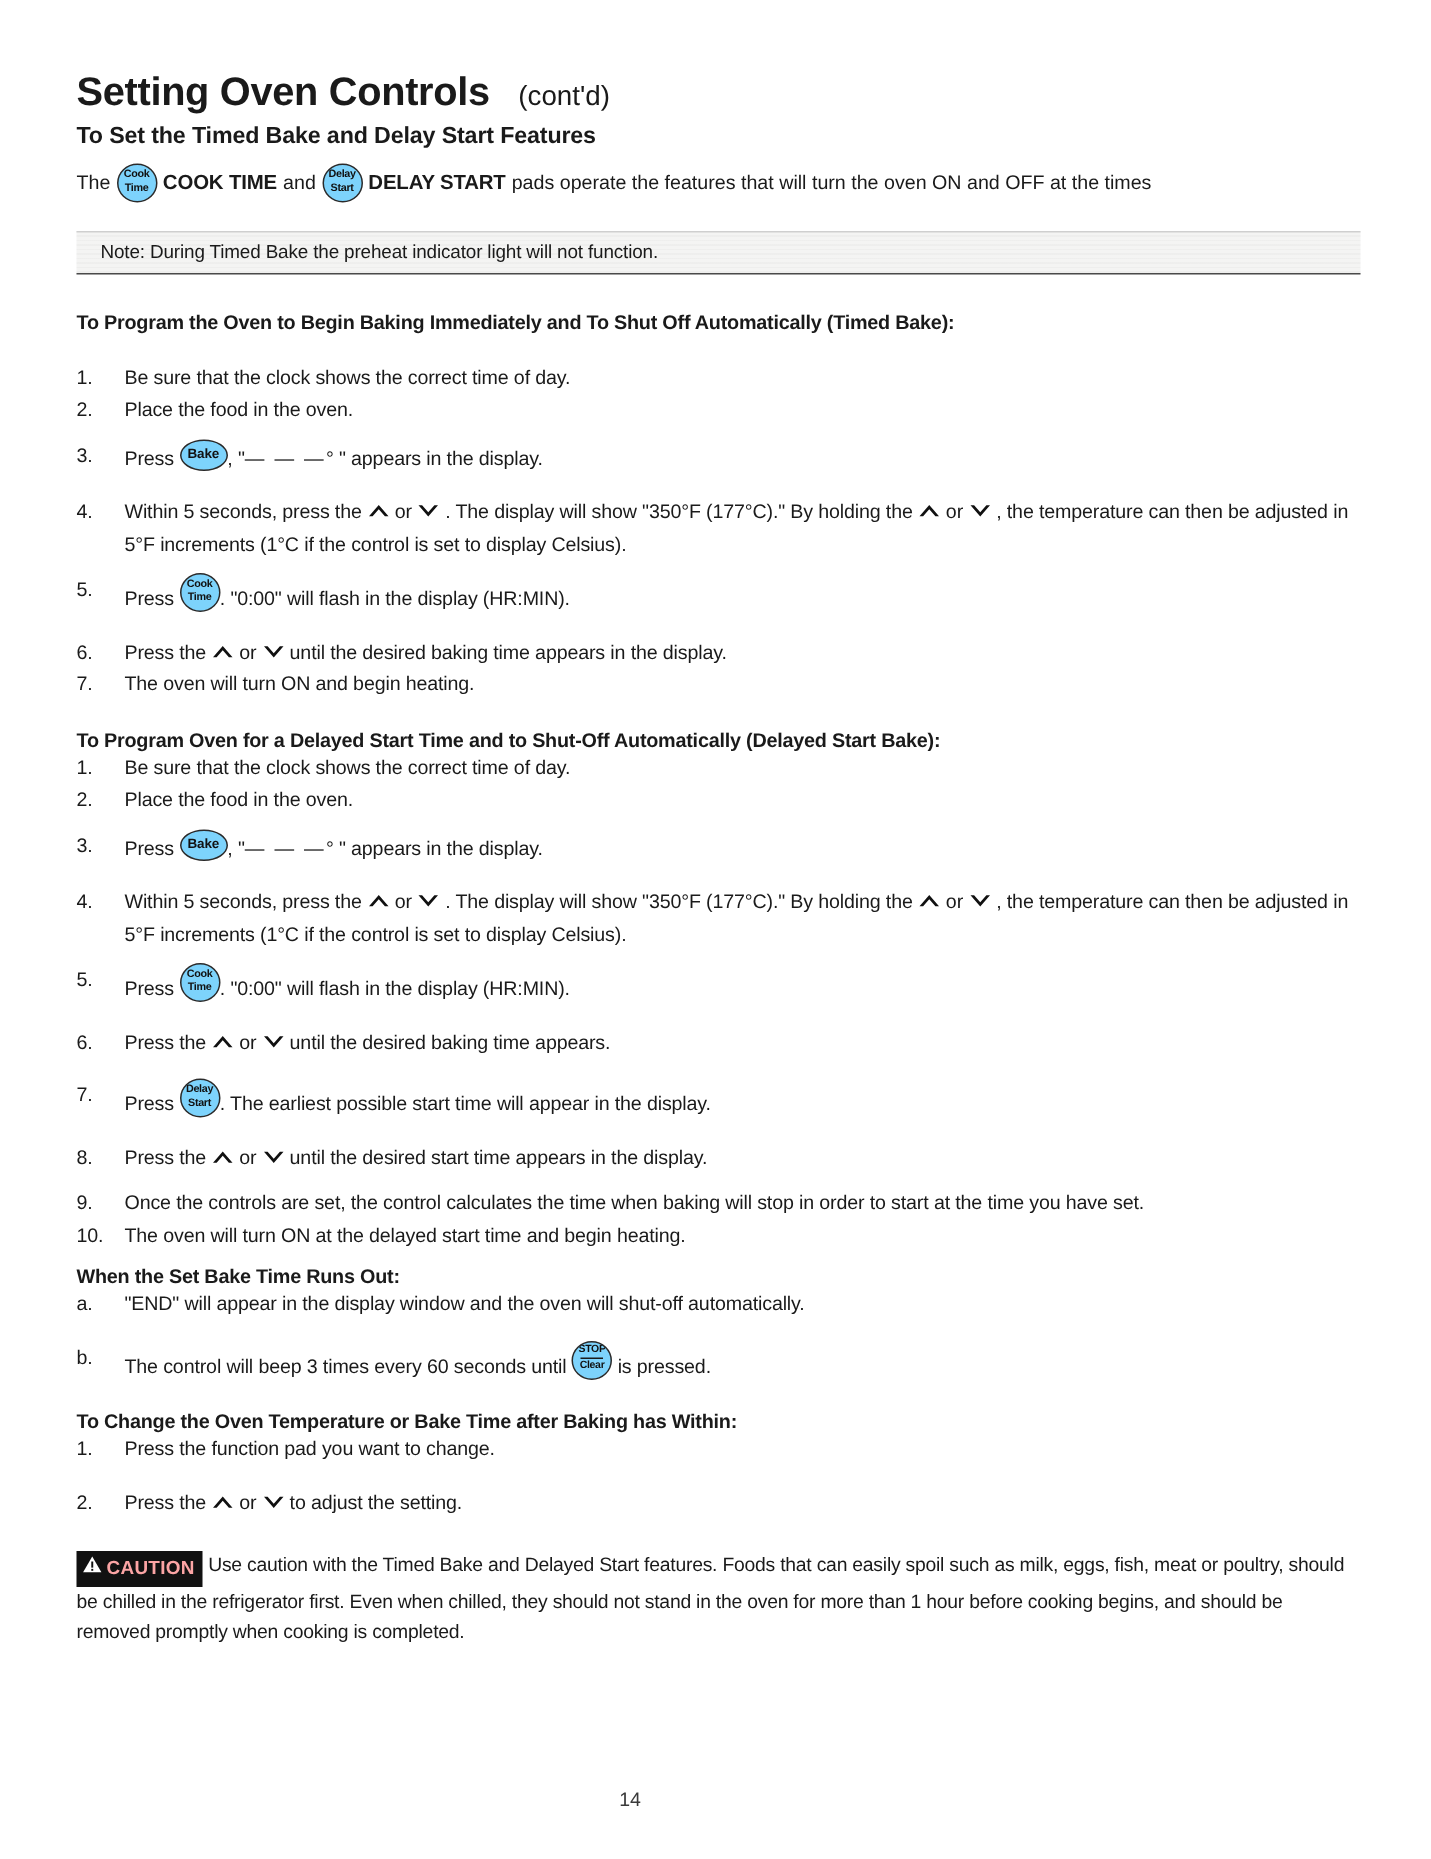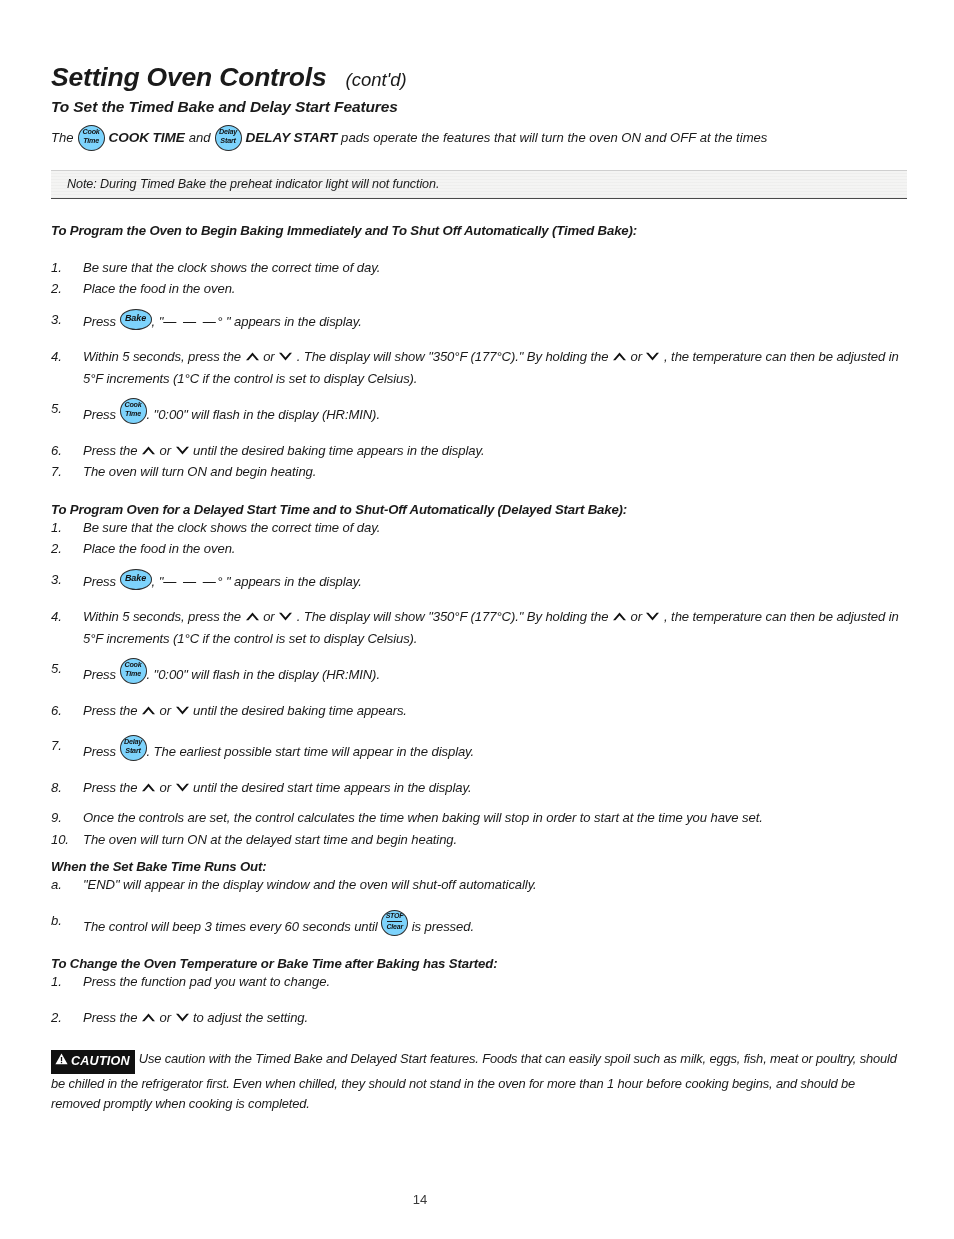--- a/index.html
+++ b/index.html
@@ -18,23 +18,22 @@
   .page {
     position: absolute;
     left: 0; top: 0;
     width: 954px;
     height: 1239px;
     padding: 0;
   }
   .content {
     position: absolute;
     left: 51px;
-    top: 64px;
+    top: 48px;
     width: 856px;
-    font-style: italic;
   }
 
   
   .title-row {
     display: flex;
     align-items: baseline;
     gap: 9px;
     margin: 0 0 6px 0;
   }
   .title-main {
@@ -181,21 +180,21 @@
     margin-top: 21px;
     font-size: 12.9px;
     line-height: 20.5px;
     letter-spacing: -0.15px;
   }
   .caution-badge {
     display: inline-flex;
     align-items: center;
     gap: 3px;
     background: #111111;
-    color: #ffffff;
+    color: #fca5a5;
     font-weight: bold;
     font-size: 12.6px;
     letter-spacing: 0.2px;
     padding: 1.5px 5px 2px 4px;
     vertical-align: -2px;
     margin-right: 4px;
   }
   .warn-tri { display: block; }
 
   
@@ -476,21 +475,21 @@
           <span class="top">STOP</span>
           <span class="rule"></span>
           <span class="bot">Clear</span>
         </span>
         <span>is pressed.</span>
       </span>
     </div>
 
     <div class="gap-l"></div>
 
-    <div class="h3">To Change the Oven Temperature or Bake Time after Baking has Started:</div>
+    <div class="h3">To Change the Oven Temperature or Bake Time after Baking has Within:</div>
 
     <div class="step">
       <span class="num">1.</span>
       <span class="body">Press the function pad you want to change.</span>
     </div>
 
     <div class="gap-m"></div>
 
     <div class="step">
       <span class="num">2.</span>

